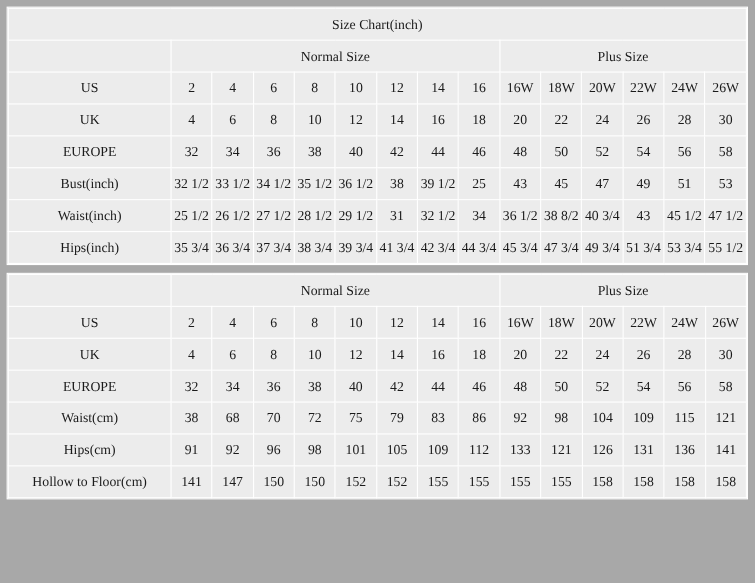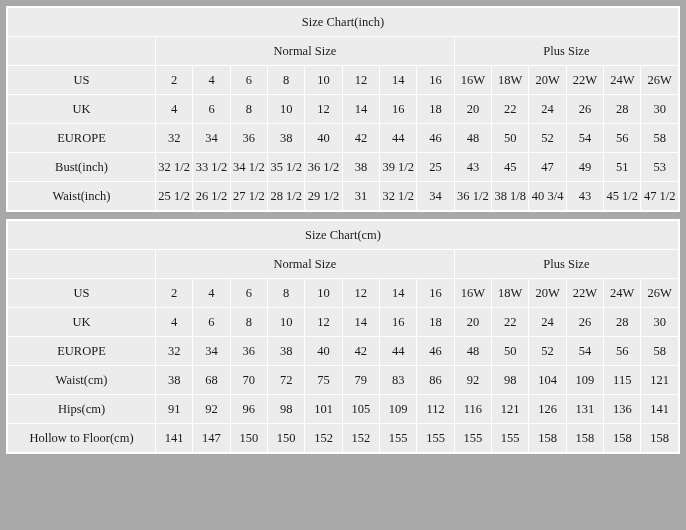--- a/index.html
+++ b/index.html
@@ -176,25 +176,42 @@
             <td class="row-label">Waist(inch)</td>
             <td class="value-cell">25 1/2</td>
             <td class="value-cell">26 1/2</td>
             <td class="value-cell">27 1/2</td>
             <td class="value-cell">28 1/2</td>
             <td class="value-cell">29 1/2</td>
             <td class="value-cell">31</td>
             <td class="value-cell">32 1/2</td>
             <td class="value-cell">34</td>
             <td class="value-cell">36 1/2</td>
-            <td class="value-cell">38 1/8</td>
+            <td class="value-cell">38 8/2</td>
             <td class="value-cell">40 3/4</td>
             <td class="value-cell">43</td>
             <td class="value-cell">45 1/2</td>
             <td class="value-cell">47 1/2</td>
+          </tr>
+          <tr>
+            <td class="row-label">Hips(inch)</td>
+            <td class="value-cell">35 3/4</td>
+            <td class="value-cell">36 3/4</td>
+            <td class="value-cell">37 3/4</td>
+            <td class="value-cell">38 3/4</td>
+            <td class="value-cell">39 3/4</td>
+            <td class="value-cell">41 3/4</td>
+            <td class="value-cell">42 3/4</td>
+            <td class="value-cell">44 3/4</td>
+            <td class="value-cell">45 3/4</td>
+            <td class="value-cell">47 3/4</td>
+            <td class="value-cell">49 3/4</td>
+            <td class="value-cell">51 3/4</td>
+            <td class="value-cell">53 3/4</td>
+            <td class="value-cell">55 1/2</td>
           </tr>
         </tbody>
     </table>
   </div>
 
   <div class="chart-block">
     <table class="size-table">
       <colgroup>
         <col class="label-col">
         <col class="data-col">
@@ -206,23 +223,20 @@
           <col class="data-col">
           <col class="data-col">
         <col class="data-col">
           <col class="data-col">
           <col class="data-col">
           <col class="data-col">
         <col class="data-col">
           <col class="data-col">
       </colgroup>
       <tbody>
-          <tr>
-            <td class="title-cell" colspan="15">Size Chart(cm)</td>
-          </tr>
           <tr>
             <td colspan="1" class="blank-cell"></td>
             <td colspan="8" class="group-cell">Normal Size</td>
             <td colspan="6" class="group-cell">Plus Size</td>
           </tr>
           <tr>
             <td class="row-label">US</td>
             <td class="value-cell">2</td>
             <td class="value-cell">4</td>
             <td class="value-cell">6</td>
@@ -292,21 +306,21 @@
           <tr>
             <td class="row-label">Hips(cm)</td>
             <td class="value-cell">91</td>
             <td class="value-cell">92</td>
             <td class="value-cell">96</td>
             <td class="value-cell">98</td>
             <td class="value-cell">101</td>
             <td class="value-cell">105</td>
             <td class="value-cell">109</td>
             <td class="value-cell">112</td>
-            <td class="value-cell">116</td>
+            <td class="value-cell">133</td>
             <td class="value-cell">121</td>
             <td class="value-cell">126</td>
             <td class="value-cell">131</td>
             <td class="value-cell">136</td>
             <td class="value-cell">141</td>
           </tr>
           <tr>
             <td class="row-label">Hollow to Floor(cm)</td>
             <td class="value-cell">141</td>
             <td class="value-cell">147</td>

